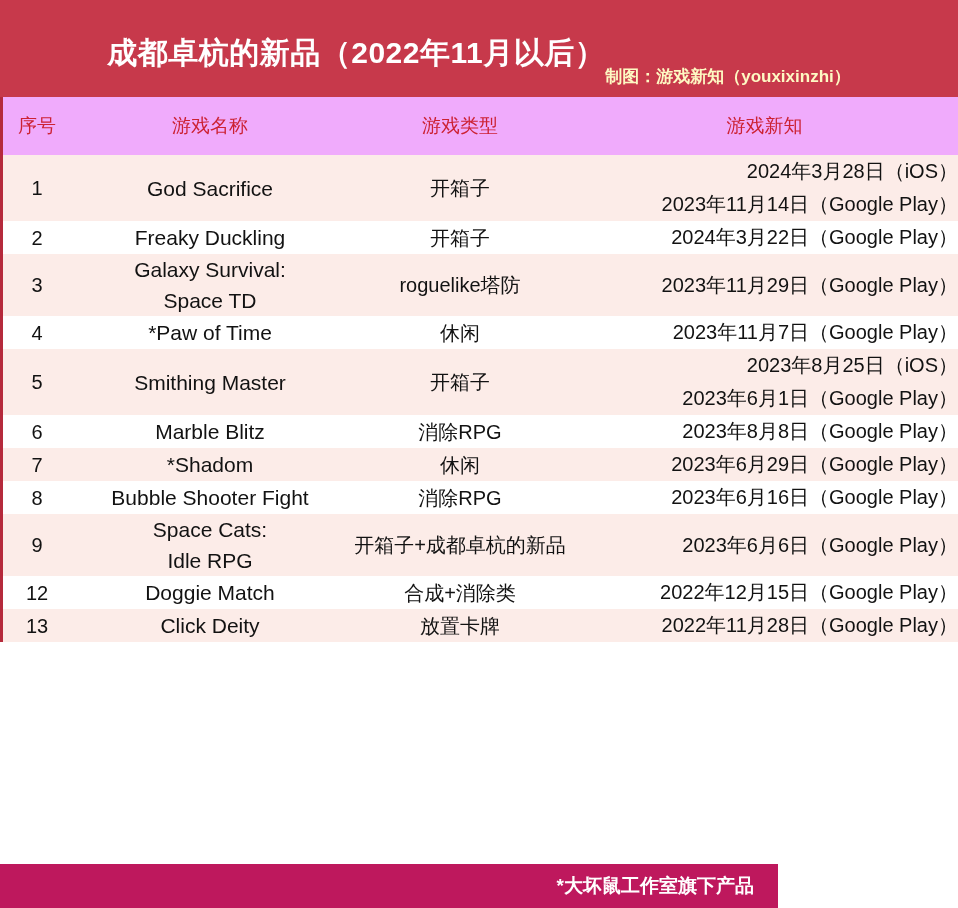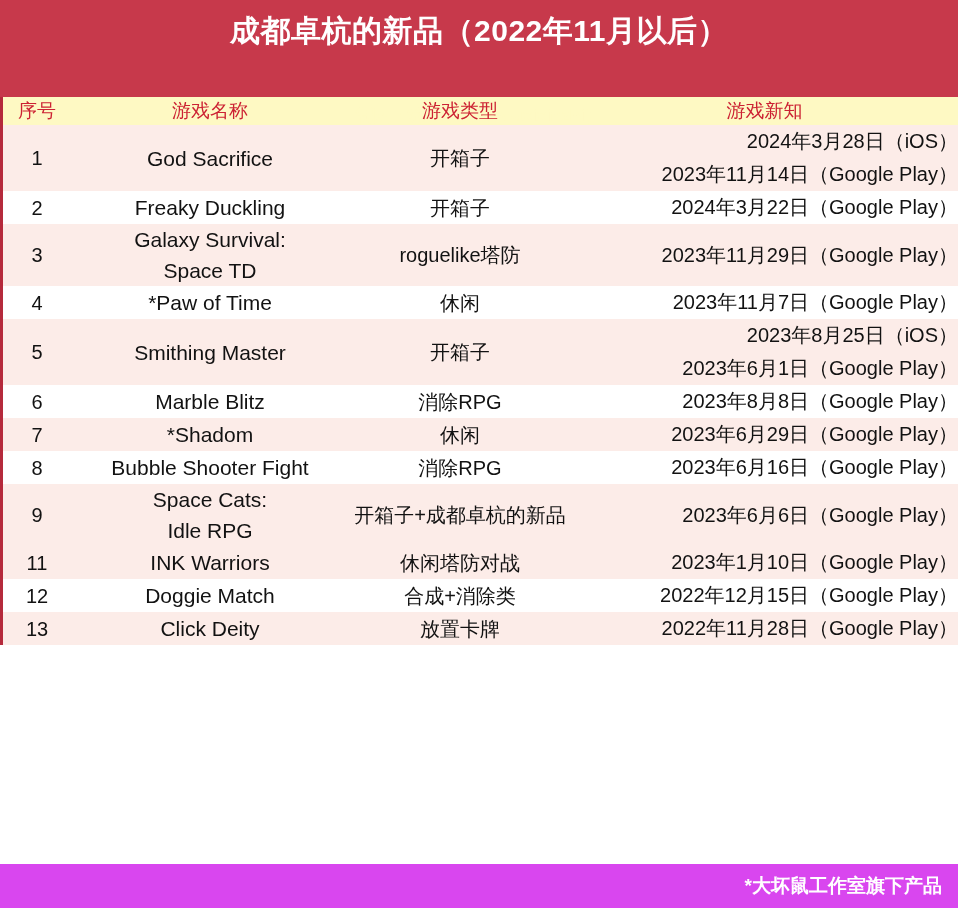--- a/index.html
+++ b/index.html
@@ -20,23 +20,23 @@
   }
 
   
   .header-band {
     background: #c7394b;
     height: 97px;
     width: 100%;
     box-sizing: border-box;
     padding-top: 8px;
     display: flex;
-    flex-direction: column;
+    flex-direction: row;
     align-items: center;
-    justify-content: space-between;
+    justify-content: center;
   }
   .title {
     color: #ffffff;
     font-size: 30px;
     font-weight: bold;
     letter-spacing: 0.5px;
     line-height: 46px;
     white-space: nowrap;
   }
   .subtitle {
@@ -57,25 +57,25 @@
     width: 955px;
     border-collapse: collapse;
     table-layout: fixed;
   }
   table.data-table col.c-idx   { width: 68px; }
   table.data-table col.c-name  { width: 278px; }
   table.data-table col.c-type  { width: 222px; }
   table.data-table col.c-date  { width: 387px; }
 
   thead th {
-    background: #fef9c3;
+    background: #f0abfc;
     color: #cc2233;
     font-size: 19px;
     font-weight: normal;
-    height: 28px;
+    height: 58px;
     padding: 0;
     text-align: center;
     vertical-align: middle;
   }
   thead th.h-date { text-align: center; }
 
   tbody td {
     font-size: 21px;
     color: #121212;
     padding: 0 0;
@@ -95,28 +95,28 @@
     font-size: 20px;
     line-height: 33px;
   }
   .date-line { display: block; white-space: nowrap; }
 
   
   .footer-band {
     position: absolute;
     left: 0;
     bottom: 0;
-    width: 958px;
+    width: 778px;
     height: 44px;
-    background: #d946ef;
+    background: #be185d;
     display: flex;
     align-items: center;
     justify-content: flex-end;
     box-sizing: border-box;
-    padding-right: 16px;
+    padding-right: 24px;
   }
   .footer-note {
     color: #ffffff;
     font-size: 19px;
     font-weight: bold;
     white-space: nowrap;
   }
 </style>
 </head>
 <body>
@@ -232,30 +232,20 @@
             <td class="cell-idx">9</td>
             <td class="cell-name">
               <span class="date-line">Space Cats:</span>
               <span class="date-line">Idle RPG</span>
             </td>
             <td class="cell-type">开箱子+成都卓杭的新品</td>
             <td class="cell-date">
               <span class="date-line">2023年6月6日（Google Play）</span>
             </td>
           </tr>
-          <tr class="odd">
-            <td class="cell-idx">11</td>
-            <td class="cell-name">
-              <span class="date-line">INK Warriors</span>
-            </td>
-            <td class="cell-type">休闲塔防对战</td>
-            <td class="cell-date">
-              <span class="date-line">2023年1月10日（Google Play）</span>
-            </td>
-          </tr>
           <tr class="even">
             <td class="cell-idx">12</td>
             <td class="cell-name">
               <span class="date-line">Doggie Match</span>
             </td>
             <td class="cell-type">合成+消除类</td>
             <td class="cell-date">
               <span class="date-line">2022年12月15日（Google Play）</span>
             </td>
           </tr>

